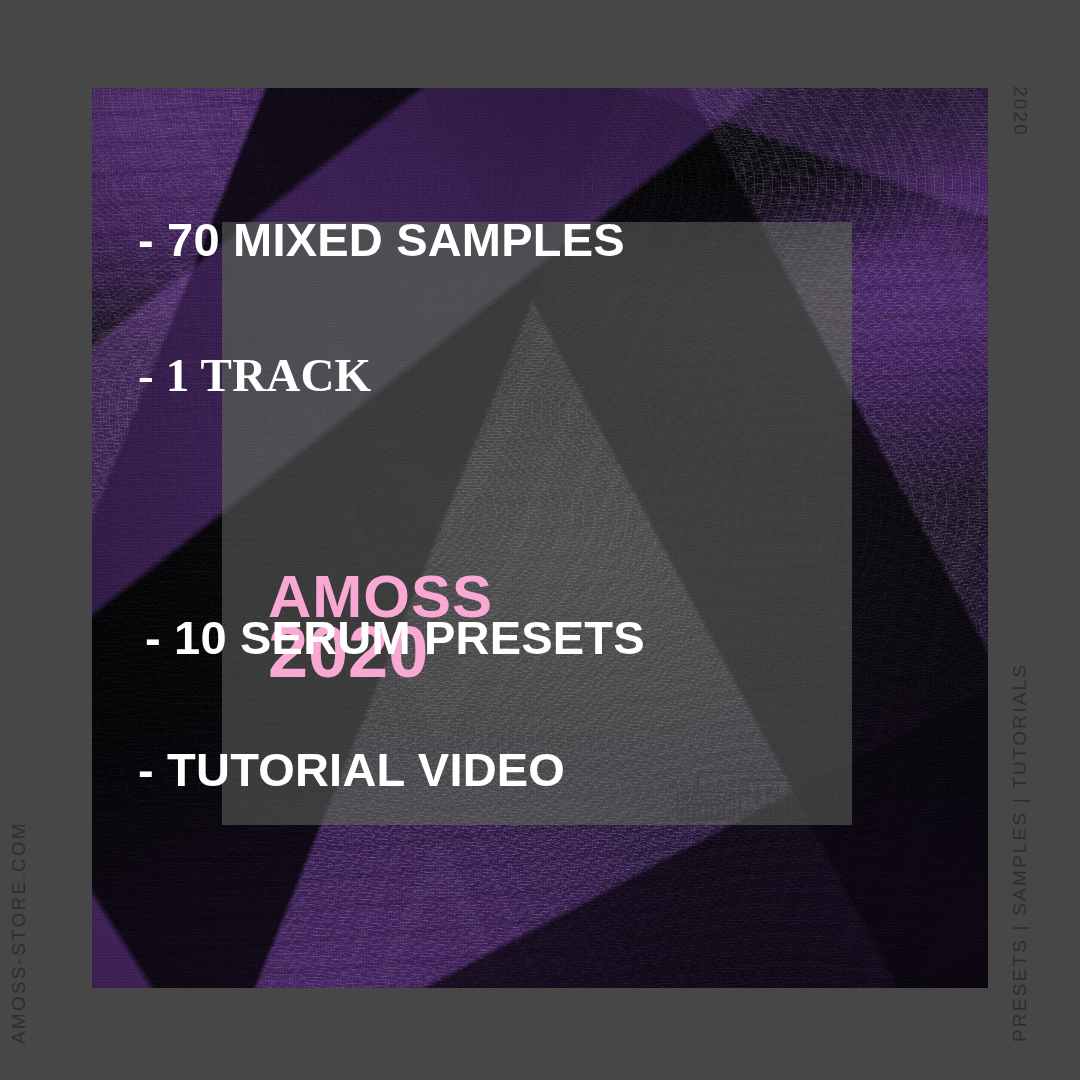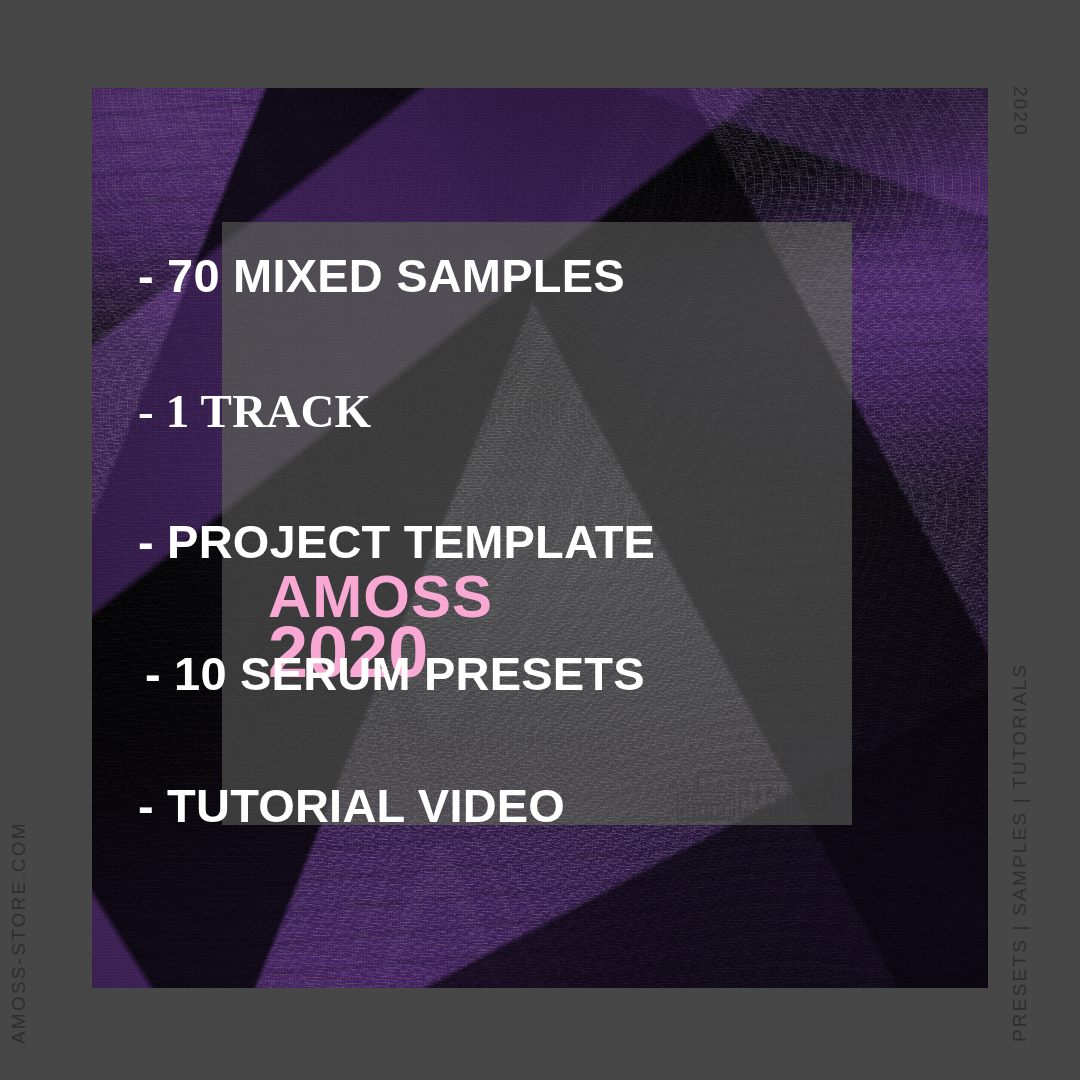--- a/index.html
+++ b/index.html
@@ -191,21 +191,20 @@
   }
   .feature {
     position: absolute;
     color: #ffffff;
     font-weight: 700;
     font-size: 47px;
     letter-spacing: .2px;
     text-transform: uppercase;
     white-space: nowrap;
     pointer-events: auto;
-    margin-top: 36px;
     -webkit-font-smoothing: antialiased;
   }
   .f0 { left: 138px; top: 212px; }
   .f1 { left: 138px; top: 348px; font-family: Liberation Serif, serif; }
   .f2 { left: 138px; top: 478px; }
   .f3 { left: 145px; top: 610px; }
   .f4 { left: 138px; top: 742px; }
   .f5 { left: 280px; top: 810px; }
 </style>
 </head>
@@ -280,21 +279,20 @@
           <circle cx="140" cy="43" r="2"></circle>
           <circle cx="148" cy="43" r="2"></circle>
           <circle cx="156" cy="43" r="2"></circle>
       </g>
     </svg>
   </div>
 
   <div id="feature-list">
     <div class="feature f0">- 70 MIXED SAMPLES</div>
     <div class="feature f1">- 1 TRACK</div>
-    <div class="feature f2">- PROJECT TEMPLATE</div>
     <div class="feature f3">- 10 SERUM PRESETS</div>
     <div class="feature f4">- TUTORIAL VIDEO</div>
   </div>
 
   <div class="side-label" id="label-year">2020</div>
   <div class="side-label" id="label-categories">PRESETS | SAMPLES | TUTORIALS</div>
   <div class="side-label" id="label-site">AMOSS-STORE.COM</div>
 
 </div>
 

